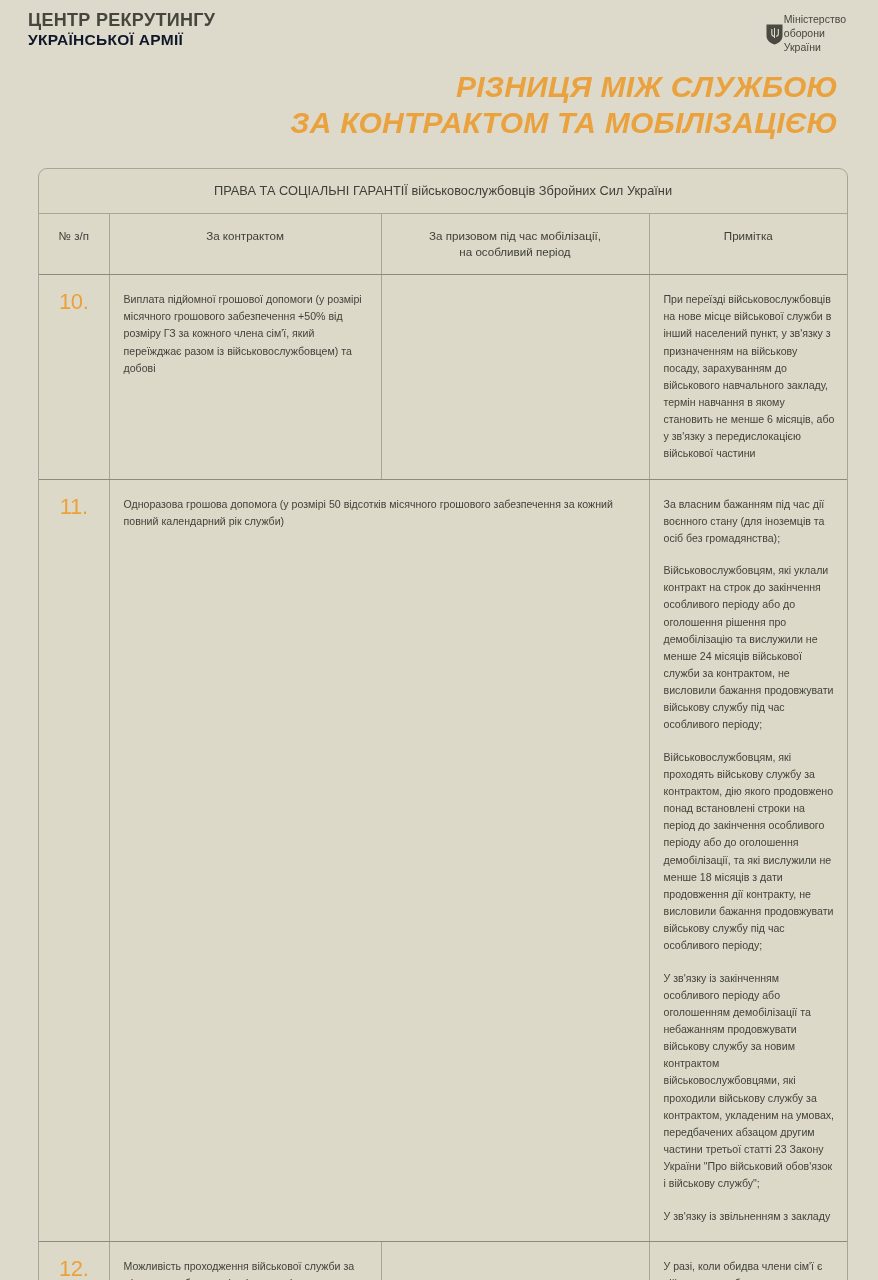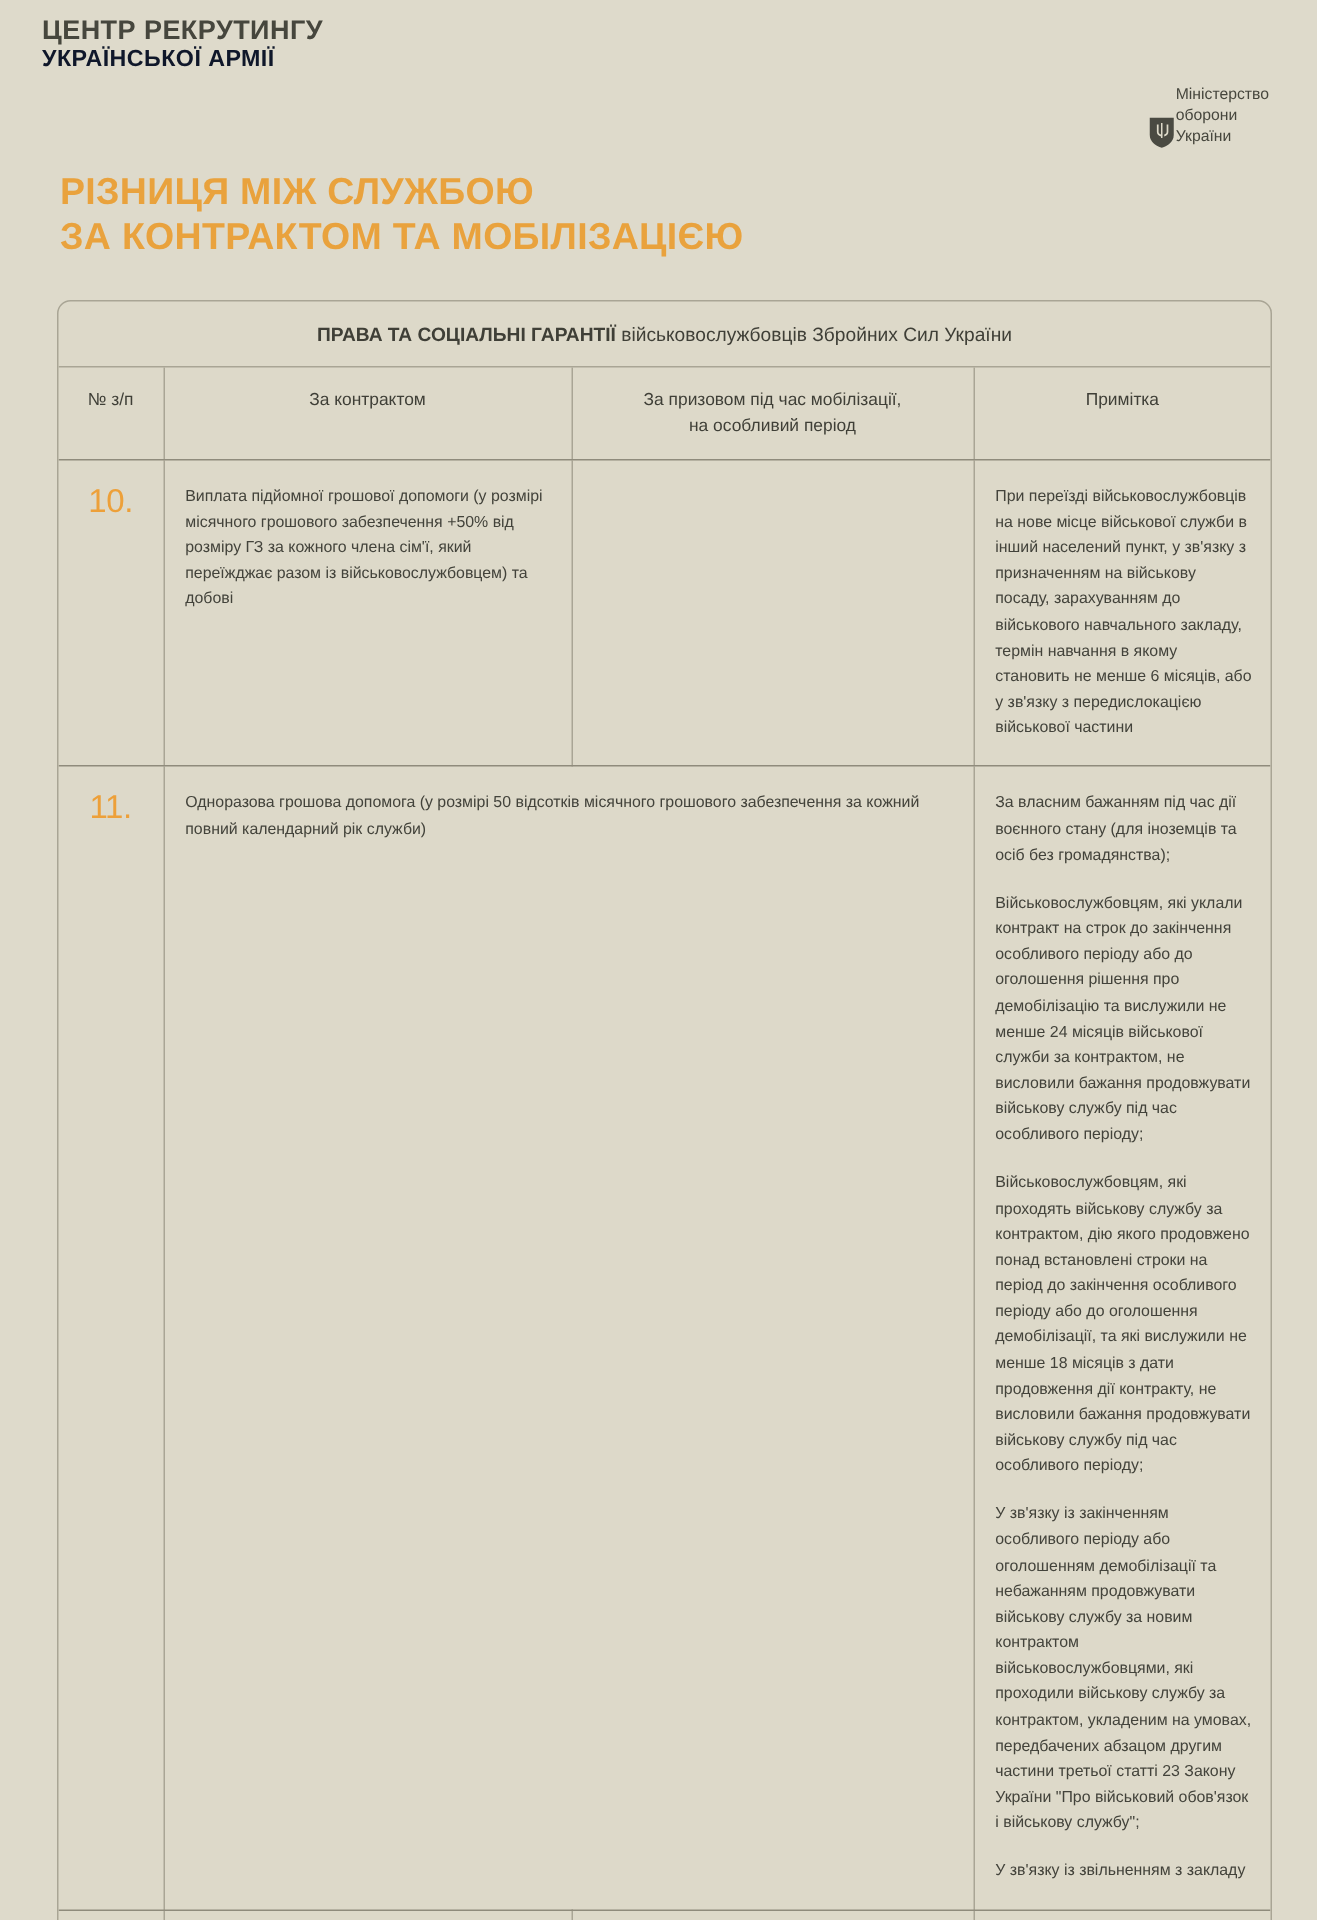--- a/index.html
+++ b/index.html
@@ -36,70 +36,70 @@
   }
   .brand-line2 {
     font-size: 15.5px;
     font-weight: bold;
     letter-spacing: 0.3px;
     color: #0f172a;
     display: block;
   }
   .ministry {
     display: flex;
-    align-items: flex-end;
+    align-items: center;
     gap: 1px;
     padding-top: 3px;
-    margin-top: 44px;
   }
   .ministry-shield {
     width: 17px;
     height: 21px;
     flex: 0 0 auto;
     margin-top: 1px;
   }
   .ministry-text {
     font-size: 10.5px;
     line-height: 1.33;
     color: #46463d;
     font-weight: normal;
   }
   .ministry-text span { display: block; }
 
   
   .main-title {
-    text-align: left;
+    text-align: right;
     color: #e9a23d;
-    font-size: 25px;
+    font-size: 30px;
     font-weight: bold;
     line-height: 1.22;
     letter-spacing: 0.2px;
     margin: 14px 0 0 0;
     padding: 0 40px;
+    font-style: italic;
   }
   .main-title span { display: block; }
 
   
   .table-card {
     margin: 26px 30px 0 38px;
     border: 1px solid #a9a595;
     border-radius: 9px;
     background: #ddd9c9;
     box-sizing: border-box;
     overflow: hidden;
   }
   .table-title {
     text-align: center;
     padding: 13px 16px 12px 16px;
     font-size: 12.8px;
     line-height: 1.45;
     color: #3f3f37;
     border-bottom: 1px solid #a9a595;
   }
-  .table-title b { font-weight: bold; }
+  .table-title b { font-weight: normal; }
   .table-title .tt-line { display: block; }
 
   table.gtable {
     width: 100%;
     border-collapse: collapse;
     table-layout: fixed;
   }
   table.gtable col.c-num   { width: 70px;  }
   table.gtable col.c-contr { width: 272px; }
   table.gtable col.c-mob   { width: 268px; }

